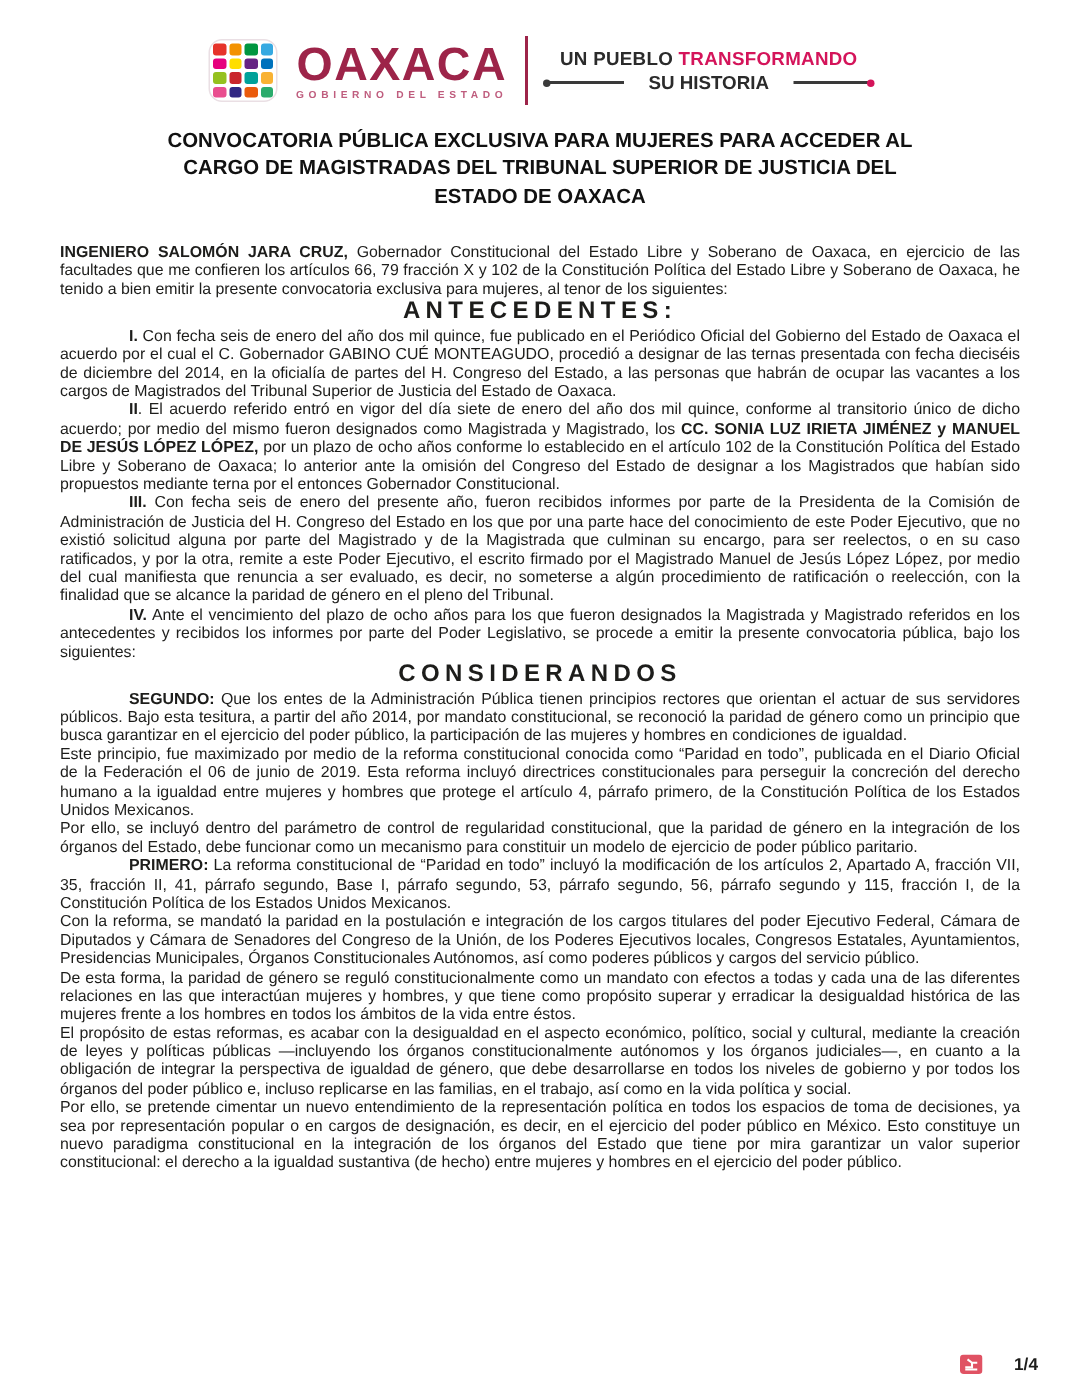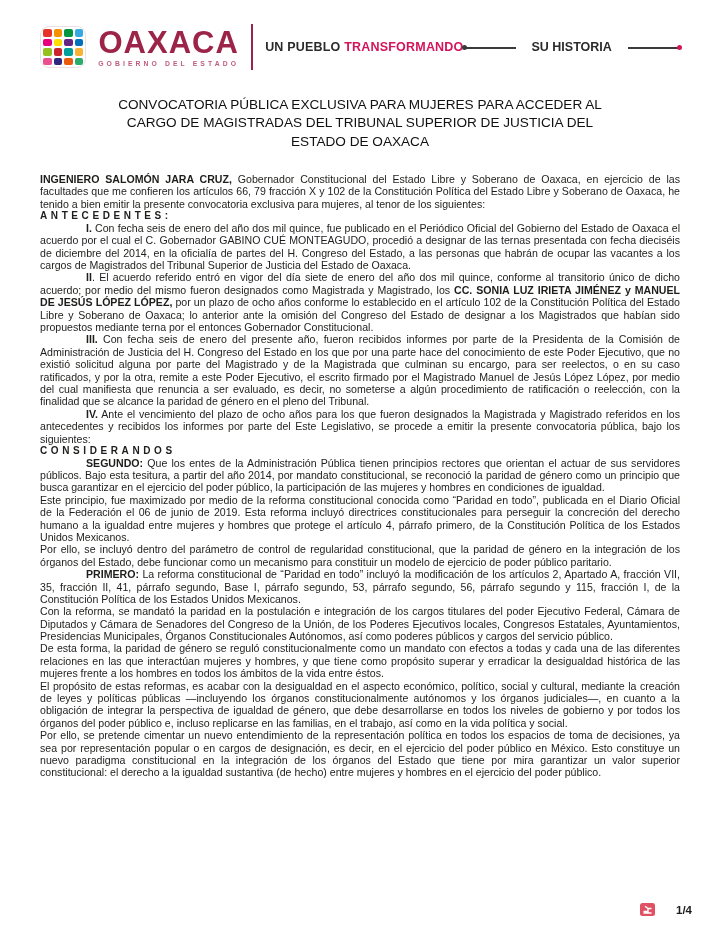--- a/index.html
+++ b/index.html
@@ -12,37 +12,37 @@
   
   .brand{display:flex;align-items:center;justify-content:center;gap:12px;margin-top:2px;}
   .emblem{width:46px;height:42px;border-radius:9px;overflow:hidden;display:grid;
     grid-template-columns:repeat(4,1fr);grid-template-rows:repeat(4,1fr);gap:2px;
     background:#ffffff;padding:2px;box-sizing:border-box;border:1px solid #eadfe4;}
   .emblem span{border-radius:2px;display:block;}
   .wordmark{display:flex;flex-direction:column;align-items:center;line-height:1;text-align:right;}
   .wordmark .main{font-size:31px;font-weight:800;letter-spacing:1px;}
   .wordmark .sub{font-size:6.8px;font-weight:700;letter-spacing:3.1px;margin-top:3px;}
   .vdivider{width:2px;height:46px;}
-  .slogan{display:flex;flex-direction:row;align-items:center;line-height:1.2;}
+  .slogan{display:flex;flex-direction:column;align-items:center;line-height:1.2;}
   .slogan .l1{font-size:12.5px;font-weight:800;letter-spacing:.2px;white-space:nowrap;}
   .slogan .l2{font-size:12.5px;font-weight:800;display:flex;align-items:center;gap:16px;margin-top:1px;}
   .rule{height:2px;width:52px;background:#3a3a3a;position:relative;display:inline-block;}
   .rule .dot{position:absolute;top:-1.5px;width:5px;height:5px;border-radius:50%;}
   .rule.left .dot{left:-2px;background:#3a3a3a;}
   .rule.right .dot{right:-2px;}
   
   .doc-title{
-    font-size:13.6px;font-weight:400;text-align:center;line-height:1.35;
-    max-width:524px;margin:26px auto 0 auto;color:#111;
+    font-size:13.6px;font-weight:700;text-align:center;line-height:1.35;
+    max-width:524px;margin:15px auto 0 auto;color:#111;
   }
   
   .doc-body{margin-top:22px;font-size:10.6px;line-height:1.17;color:#1d1d1b;}
   .doc-body p{margin:0;text-align:justify;}
   .doc-body p.indent{text-indent:46px;}
-  .doc-body .heading{font-weight:800;letter-spacing:3.6px;font-size:10px;}
+  .doc-body .heading{text-align:center;font-weight:800;letter-spacing:3.6px;font-size:16px;}
   .doc-body .b{font-weight:800;}
   
   .footer{position:absolute;right:28px;bottom:16px;display:flex;align-items:center;gap:21px;}
   .footer .pageno{font-size:11.5px;font-weight:800;color:#1d1d1b;}
   .footer svg{display:block;}
 </style>
 </head>
 <body>
 
 <div class="page">
@@ -89,21 +89,21 @@
   </header>
 
   <h1 class="doc-title">CONVOCATORIA PÚBLICA EXCLUSIVA PARA MUJERES PARA ACCEDER AL CARGO DE MAGISTRADAS DEL TRIBUNAL SUPERIOR DE JUSTICIA DEL ESTADO DE OAXACA</h1>
 
   <main class="doc-body" id="doc-body">
       <p class=""><span class="b">INGENIERO SALOMÓN JARA CRUZ, </span><span>Gobernador Constitucional del Estado Libre y Soberano de Oaxaca, en ejercicio de las facultades que me confieren los artículos 66, 79 fracción X y 102 de la Constitución Política del Estado Libre y Soberano de Oaxaca, he tenido a bien emitir la presente convocatoria exclusiva para mujeres, al tenor de los siguientes:</span></p>
       <div class="heading">ANTECEDENTES:</div>
       <p class="indent"><span class="b">I.</span><span> Con fecha seis de enero del año dos mil quince, fue publicado en el Periódico Oficial del Gobierno del Estado de Oaxaca el acuerdo por el cual el C. Gobernador GABINO CUÉ MONTEAGUDO, procedió a designar de las ternas presentada con fecha dieciséis de diciembre del 2014, en la oficialía de partes del H. Congreso del Estado, a las personas que habrán de ocupar las vacantes a los cargos de Magistrados del Tribunal Superior de Justicia del Estado de Oaxaca.</span></p>
       <p class="indent"><span class="b">II</span><span>. El acuerdo referido entró en vigor del día siete de enero del año dos mil quince, conforme al transitorio único de dicho acuerdo; por medio del mismo fueron designados como Magistrada y Magistrado, los </span><span class="b">CC. SONIA LUZ IRIETA JIMÉNEZ y MANUEL DE JESÚS LÓPEZ LÓPEZ,</span><span> por un plazo de ocho años conforme lo establecido en el artículo 102 de la Constitución Política del Estado Libre y Soberano de Oaxaca; lo anterior ante la omisión del Congreso del Estado de designar a los Magistrados que habían sido propuestos mediante terna por el entonces Gobernador Constitucional.</span></p>
       <p class="indent"><span class="b">III.</span><span> Con fecha seis de enero del presente año, fueron recibidos informes por parte de la Presidenta de la Comisión de Administración de Justicia del H. Congreso del Estado en los que por una parte hace del conocimiento de este Poder Ejecutivo, que no existió solicitud alguna por parte del Magistrado y de la Magistrada que culminan su encargo, para ser reelectos, o en su caso ratificados, y por la otra, remite a este Poder Ejecutivo, el escrito firmado por el Magistrado Manuel de Jesús López López, por medio del cual manifiesta que renuncia a ser evaluado, es decir, no someterse a algún procedimiento de ratificación o reelección, con la finalidad que se alcance la paridad de género en el pleno del Tribunal.</span></p>
-      <p class="indent"><span class="b">IV.</span><span> Ante el vencimiento del plazo de ocho años para los que fueron designados la Magistrada y Magistrado referidos en los antecedentes y recibidos los informes por parte del Este Legislativo, se procede a emitir la presente convocatoria pública, bajo los siguientes:</span></p>
+      <p class="indent"><span class="b">IV.</span><span> Ante el vencimiento del plazo de ocho años para los que fueron designados la Magistrada y Magistrado referidos en los antecedentes y recibidos los informes por parte del Poder Legislativo, se procede a emitir la presente convocatoria pública, bajo los siguientes:</span></p>
       <div class="heading">CONSIDERANDOS</div>
       <p class="indent"><span class="b">SEGUNDO:</span><span> Que los entes de la Administración Pública tienen principios rectores que orientan el actuar de sus servidores públicos. Bajo esta tesitura, a partir del año 2014, por mandato constitucional, se reconoció la paridad de género como un principio que busca garantizar en el ejercicio del poder público, la participación de las mujeres y hombres en condiciones de igualdad.</span></p>
       <p class=""><span>Este principio, fue maximizado por medio de la reforma constitucional conocida como “Paridad en todo”, publicada en el Diario Oficial de la Federación el 06 de junio de 2019. Esta reforma incluyó directrices constitucionales para perseguir la concreción del derecho humano a la igualdad entre mujeres y hombres que protege el artículo 4, párrafo primero, de la Constitución Política de los Estados Unidos Mexicanos.</span></p>
       <p class=""><span>Por ello, se incluyó dentro del parámetro de control de regularidad constitucional, que la paridad de género en la integración de los órganos del Estado, debe funcionar como un mecanismo para constituir un modelo de ejercicio de poder público paritario.</span></p>
       <p class="indent"><span class="b">PRIMERO:</span><span> La reforma constitucional de “Paridad en todo” incluyó la modificación de los artículos 2, Apartado A, fracción VII, 35, fracción II, 41, párrafo segundo, Base I, párrafo segundo, 53, párrafo segundo, 56, párrafo segundo y 115, fracción I, de la Constitución Política de los Estados Unidos Mexicanos.</span></p>
       <p class=""><span>Con la reforma, se mandató la paridad en la postulación e integración de los cargos titulares del poder Ejecutivo Federal, Cámara de Diputados y Cámara de Senadores del Congreso de la Unión, de los Poderes Ejecutivos locales, Congresos Estatales, Ayuntamientos, Presidencias Municipales, Órganos Constitucionales Autónomos, así como poderes públicos y cargos del servicio público.</span></p>
       <p class=""><span>De esta forma, la paridad de género se reguló constitucionalmente como un mandato con efectos a todas y cada una de las diferentes relaciones en las que interactúan mujeres y hombres, y que tiene como propósito superar y erradicar la desigualdad histórica de las mujeres frente a los hombres en todos los ámbitos de la vida entre éstos.</span></p>
       <p class=""><span>El propósito de estas reformas, es acabar con la desigualdad en el aspecto económico, político, social y cultural, mediante la creación de leyes y políticas públicas —incluyendo los órganos constitucionalmente autónomos y los órganos judiciales—, en cuanto a la obligación de integrar la perspectiva de igualdad de género, que debe desarrollarse en todos los niveles de gobierno y por todos los órganos del poder público e, incluso replicarse en las familias, en el trabajo, así como en la vida política y social.</span></p>
       <p class=""><span>Por ello, se pretende cimentar un nuevo entendimiento de la representación política en todos los espacios de toma de decisiones, ya sea por representación popular o en cargos de designación, es decir, en el ejercicio del poder público en México. Esto constituye un nuevo paradigma constitucional en la integración de los órganos del Estado que tiene por mira garantizar un valor superior constitucional: el derecho a la igualdad sustantiva (de hecho) entre mujeres y hombres en el ejercicio del poder público.</span></p>
     </main>

